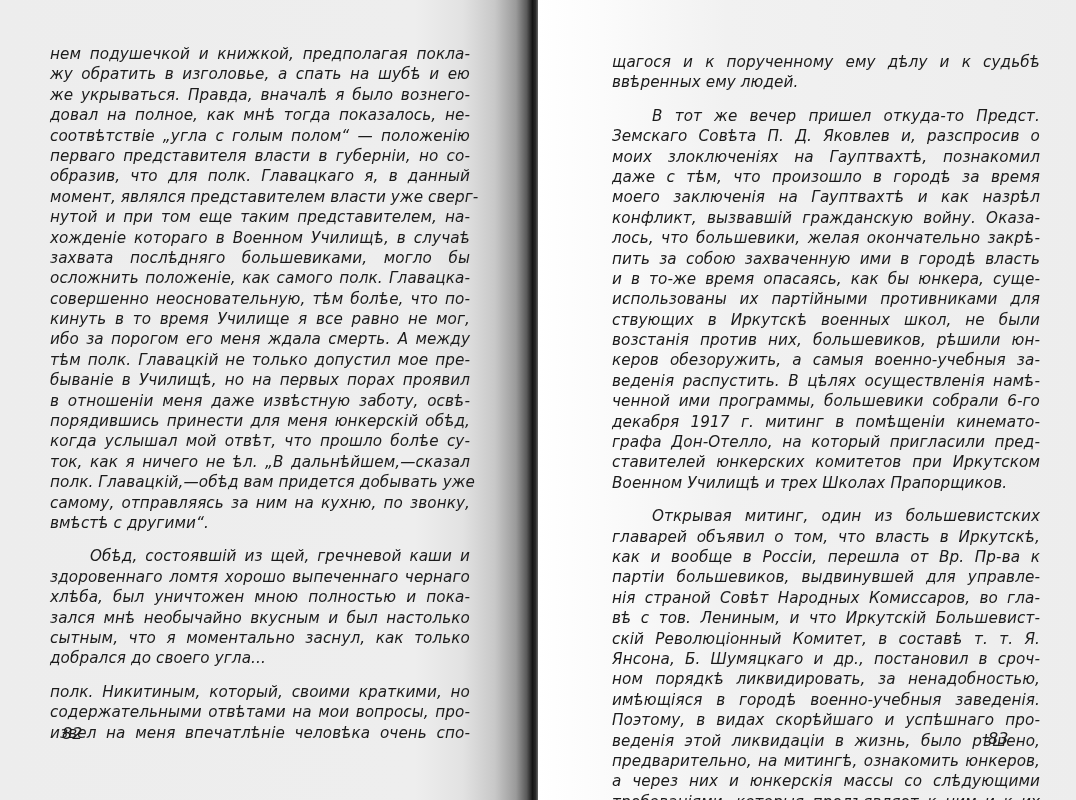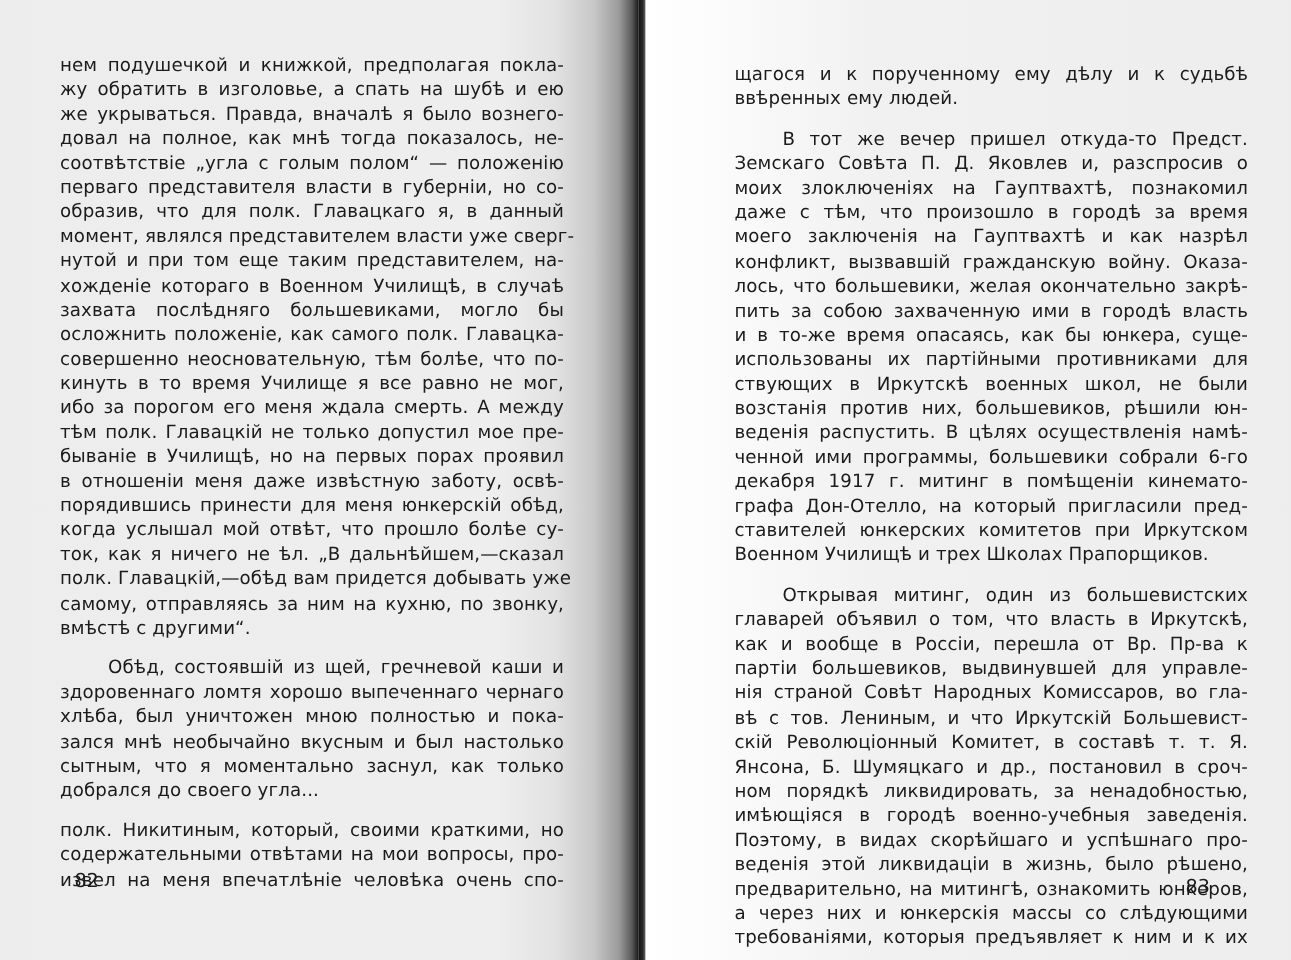--- a/index.html
+++ b/index.html
@@ -1,21 +1,21 @@
 <!DOCTYPE html>
 <html><head>
 <meta charset="utf-8">
 <style>
   html, body { margin:0; padding:0; }
   body {
     width:1076px; height:800px; overflow:hidden; position:relative;
     background:#ececec;
     font-family:"DejaVu Sans", sans-serif;
   }
-  .spread { position:absolute; left:0; top:0; width:1076px; height:800px; display:flex; }
+  .spread { position:absolute; left:0; top:0; width:1076px; height:800px; display:flex;font-style:italic; }
   .page {
     position:relative; height:800px; box-sizing:border-box;
   }
   .page-left {
     width:532px;
     background: linear-gradient(to right, #ededed 0%, #eeeeee 78%, #e2e2e2 87%, #c8c8c8 93%, #9a9a9a 97%, #5a5a5a 99%, #1a1a1a 100%);
   }
   .spine {
     width:6px; height:800px;
     background: linear-gradient(to right, #111 0%, #2a2a2a 60%, #6a6a6a 100%);
@@ -110,20 +110,21 @@
           <span class="line">моих злоключеніях на Гауптвахтѣ, познакомил</span>
           <span class="line">даже с тѣм, что произошло в городѣ за время</span>
           <span class="line">моего заключенія на Гауптвахтѣ и как назрѣл</span>
           <span class="line">конфликт, вызвавшій гражданскую войну. Оказа-</span>
           <span class="line">лось, что большевики, желая окончательно закрѣ-</span>
           <span class="line">пить за собою захваченную ими в городѣ власть</span>
           <span class="line">и в то-же время опасаясь, как бы юнкера, суще-</span>
           <span class="line">использованы их партійными противниками для</span>
           <span class="line">ствующих в Иркутскѣ военных школ, не были</span>
           <span class="line">возстанія против них, большевиков, рѣшили юн-</span>
+          <span class="line">керов обезоружить, а самыя военно-учебныя за-</span>
           <span class="line">веденія распустить. В цѣлях осуществленія намѣ-</span>
           <span class="line">ченной ими программы, большевики собрали 6-го</span>
           <span class="line">декабря 1917 г. митинг в помѣщеніи кинемато-</span>
           <span class="line">графа Дон-Отелло, на который пригласили пред-</span>
           <span class="line">ставителей юнкерских комитетов при Иркутском</span>
           <span class="line last">Военном Училищѣ и трех Школах Прапорщиков.</span>
         </div>
         <div class="para-gap"></div>
         <div>
           <span class="line indent">Открывая митинг, один из большевистских</span>

